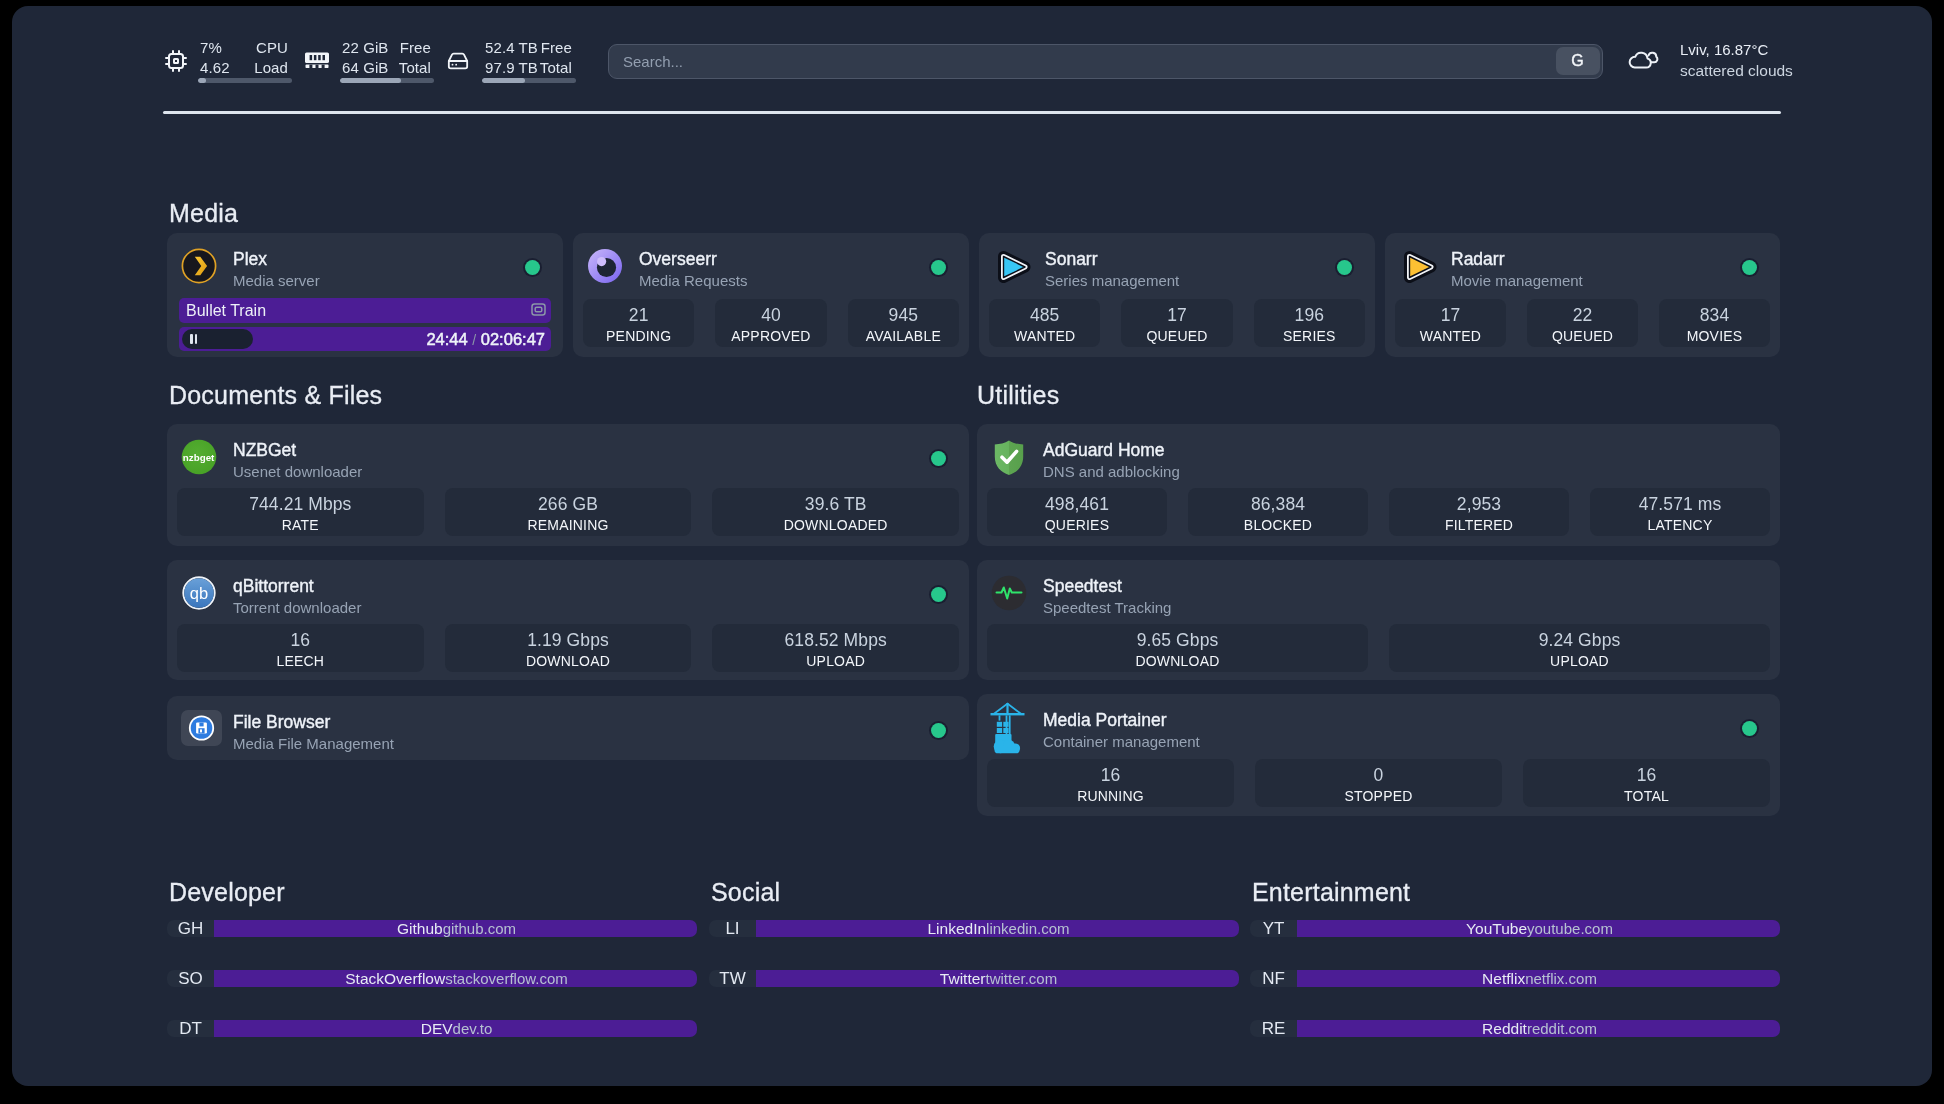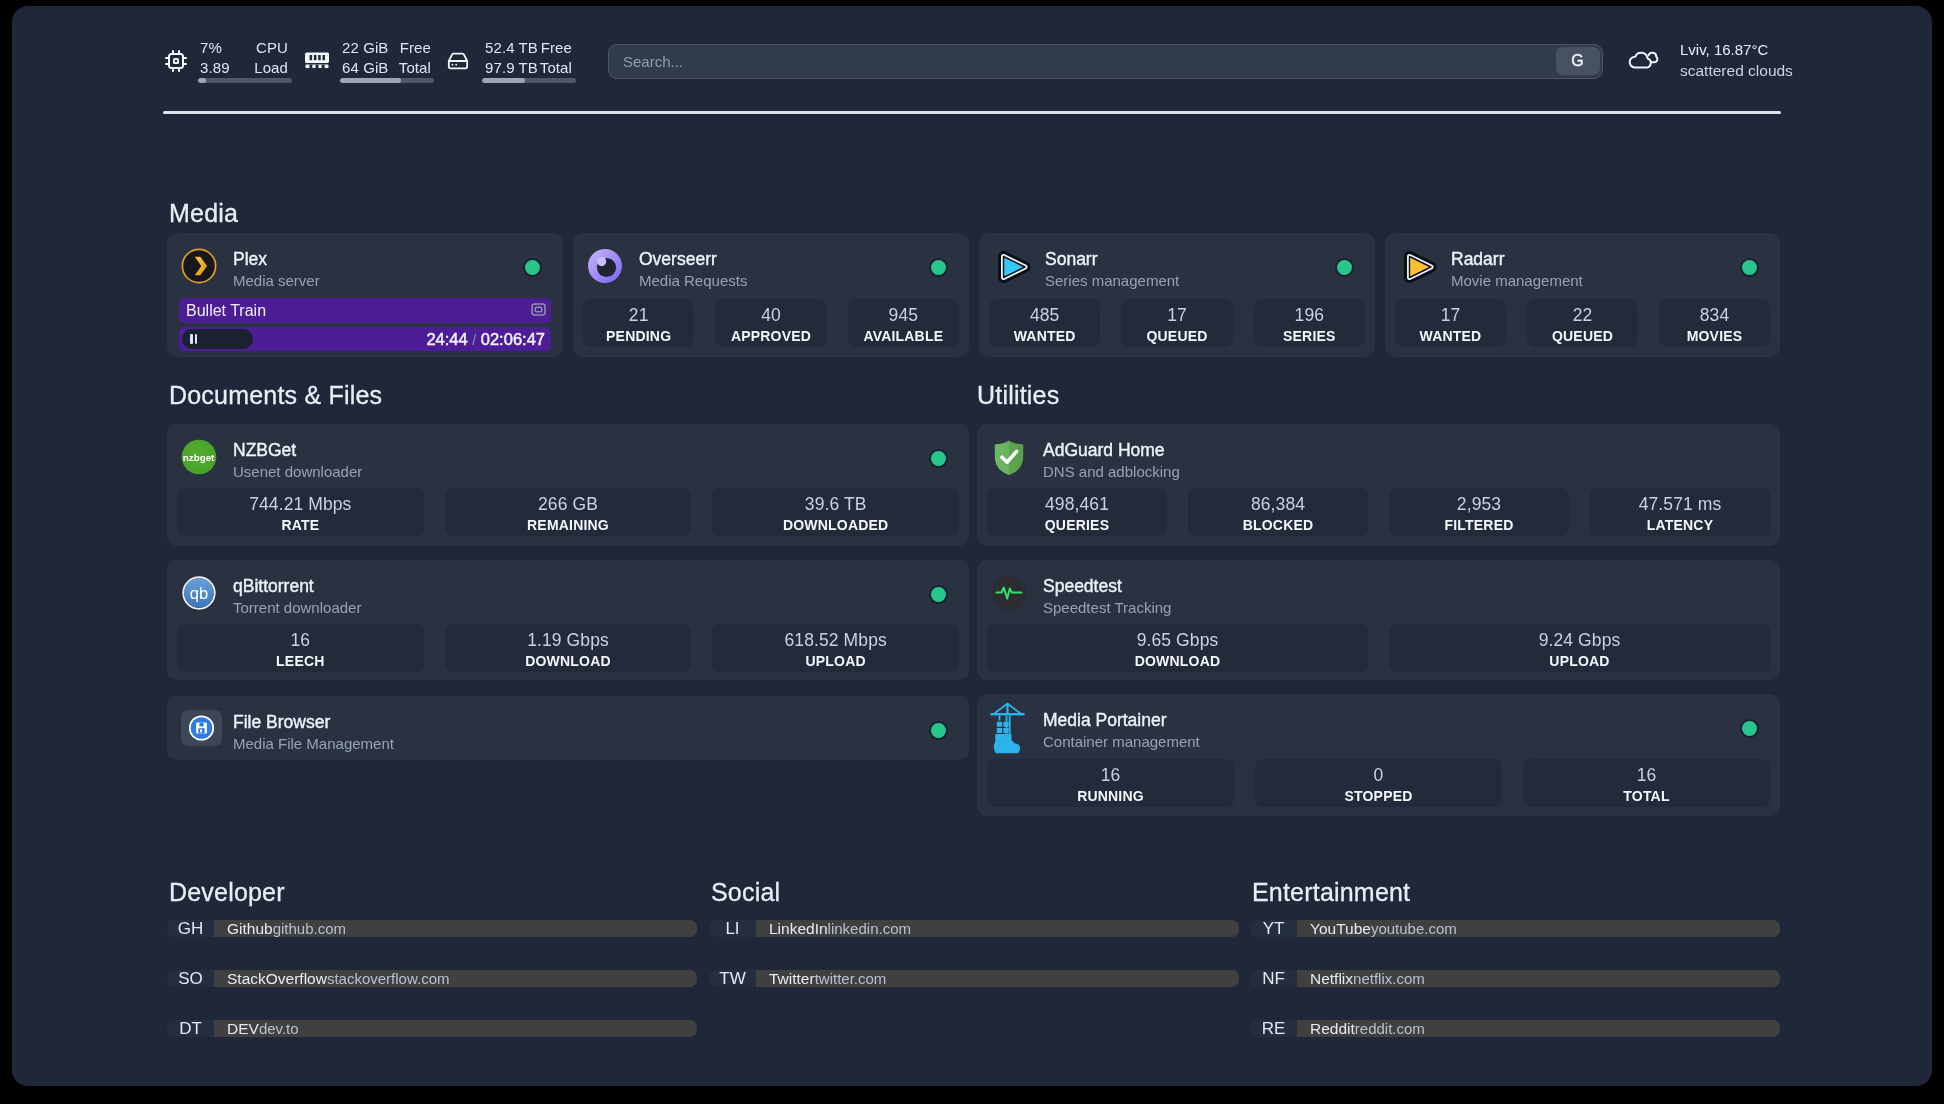--- a/index.html
+++ b/index.html
@@ -26,55 +26,55 @@
 
 .svc{position:absolute;background:#2a3242;border-radius:10px}
 .logo{position:absolute;left:14px;top:15px}
 .tt{position:absolute;left:66px;top:16px;font-size:17.5px;line-height:21px;font-weight:400;-webkit-text-stroke:0.4px #eef2f8;color:#eef2f8;white-space:nowrap}
 .tt span{display:block;font-size:15px;font-weight:400;-webkit-text-stroke:0;color:#97a3b4;margin-top:2px;line-height:18px}
 .dot{position:absolute;right:23px;top:26.5px;width:15px;height:15px;border-radius:8px;background:#27c78c;box-shadow:0 0 0 2px #1a1f31}
 .stats{position:absolute;left:10px;right:10px;top:66px;display:flex;gap:21px}
 .stats.s64{top:64px}
 .box{flex:1;height:48px;background:#232b3a;border-radius:8px;text-align:center;padding-top:7px}
 .box b{display:block;font-weight:400;font-size:17.5px;line-height:19px;color:#c9d3df;letter-spacing:.1px}
-.box span{display:block;font-weight:700;font-size:14px;line-height:16px;margin-top:2.5px;color:#f3f6fa;letter-spacing:.2px}
+.box span{display:block;font-weight:400;font-size:14px;line-height:16px;margin-top:2.5px;color:#f3f6fa;letter-spacing:.2px}
 
 .prow{position:absolute;left:12px;right:12px;background:#4c1d95;border-radius:5px}
 .prow1{top:65px;height:25px}
 .prow2{top:94px;height:24px}
 .prow1 .nm{position:absolute;left:7px;top:3.5px;font-size:16px;color:#edf1f7}
 .cast{position:absolute;right:5px;top:5px}
 .pill{position:absolute;left:3px;top:2px;width:71px;height:19.5px;background:#1a2130;border-radius:10px}
 .pill .pb{position:absolute;left:8px;top:5px;width:2.6px;height:9.5px;background:#dfe5ee;border-radius:1px}
 .pill .pb2{left:12.6px}
 .ptime{position:absolute;right:6px;top:2.5px;font-size:16.5px;font-weight:400;-webkit-text-stroke:0.5px #eef2f8;color:#eef2f8}
 .ptime i{font-style:normal;font-weight:400;-webkit-text-stroke:0;color:#8b96a8;font-size:14px}
 
 .bm{position:absolute;display:flex;width:530px;height:17px;border-radius:7px;overflow:hidden;font-size:15.5px}
 .bm .ab{width:47px;background:#252e3e;color:#e3e9f2;display:flex;align-items:center;justify-content:center;font-size:17px;flex:none}
-.bm .body{flex:1;background:#404040;display:flex;align-items:center;justify-content:flex-start;padding:0 11px 0 13px;color:#e6ebf3}
+.bm .body{flex:1;background:#4c1d95;display:flex;align-items:center;justify-content:center;padding:0 11px 0 13px;color:#e6ebf3}
 .bm .url{color:#b6c1d1;font-size:15px}
 text{font-family:"Liberation Sans",sans-serif}
 </style>
 </head>
 <body>
 <div class="page">
 
 <svg class="ricon" style="left:152px;top:42px" width="24" height="26" viewBox="0 0 24 26" fill="none" stroke="#f2f5f9" stroke-width="2" stroke-linecap="round">
   <rect x="5" y="6" width="14" height="14" rx="2.5"></rect>
   <rect x="10" y="11" width="4" height="4" rx="0.5"></rect>
   <path d="M9 3v3 M15 3v3 M9 20v3 M15 20v3 M2 10h3 M2 16h3 M19 10h3 M19 16h3"></path>
 </svg>
 <div class="rtxt" style="left:188px;width:88px">
   <div class="row">
         <span>7%</span>
         <span>CPU</span>
       </div>
   <div class="row">
-        <span>3.89</span>
+        <span>4.62</span>
         <span>Load</span>
       </div>
 </div>
 <div class="rbar" style="left:186px;width:94px">
       <i style="width:9%"></i>
     </div>
 
 <svg class="ricon" style="left:293px;top:46px" width="24" height="19" viewBox="0 0 24 19" fill="#f2f5f9">
   <rect x="0" y="0.5" width="24" height="10.5" rx="1.6"></rect>
   <rect x="0.5" y="12.6" width="23" height="3.4" rx="0.8"></rect>

